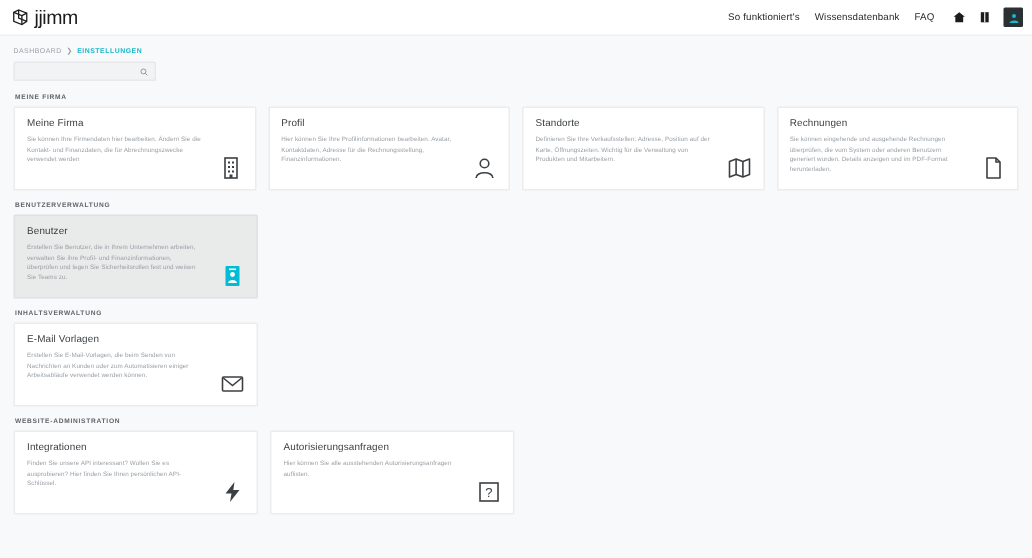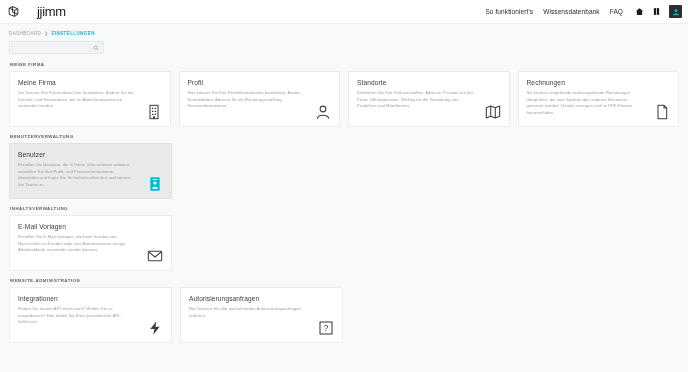--- a/index.html
+++ b/index.html
@@ -11,21 +11,21 @@
   }
   .app { width: 688px; height: 372px; position: relative; background: #f8f9fa; }
 
   
   .topbar {
     height: 24px; background: #ffffff;
     display: flex; align-items: center;
     padding: 0 6px 0 7px;
     border-bottom: 1px solid #f0f0f0;
   }
-  .logo { display: flex; align-items: center; gap: 17px; }
+  .logo { display: flex; align-items: center; gap: 3px; }
   .logo-mark { width: 13px; height: 13px; display: block; }
   .logo-text {
     font-size: 13px; letter-spacing: -0.3px;
     color: #1c1c1c; font-weight: 400; line-height: 1;
   }
   .nav { margin-left: auto; display: flex; align-items: center; gap: 10px; }
   .nav-link {
     font-size: 6.5px; color: #2b2b2b; white-space: nowrap;
     letter-spacing: 0.1px; cursor: pointer;
   }

